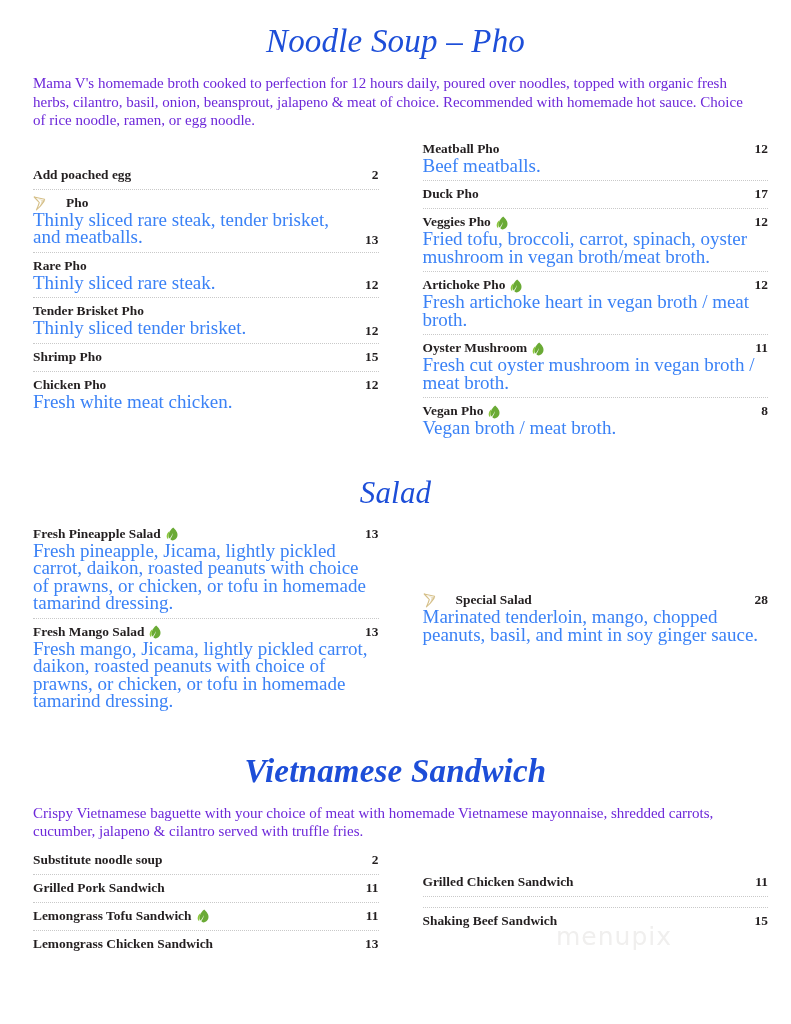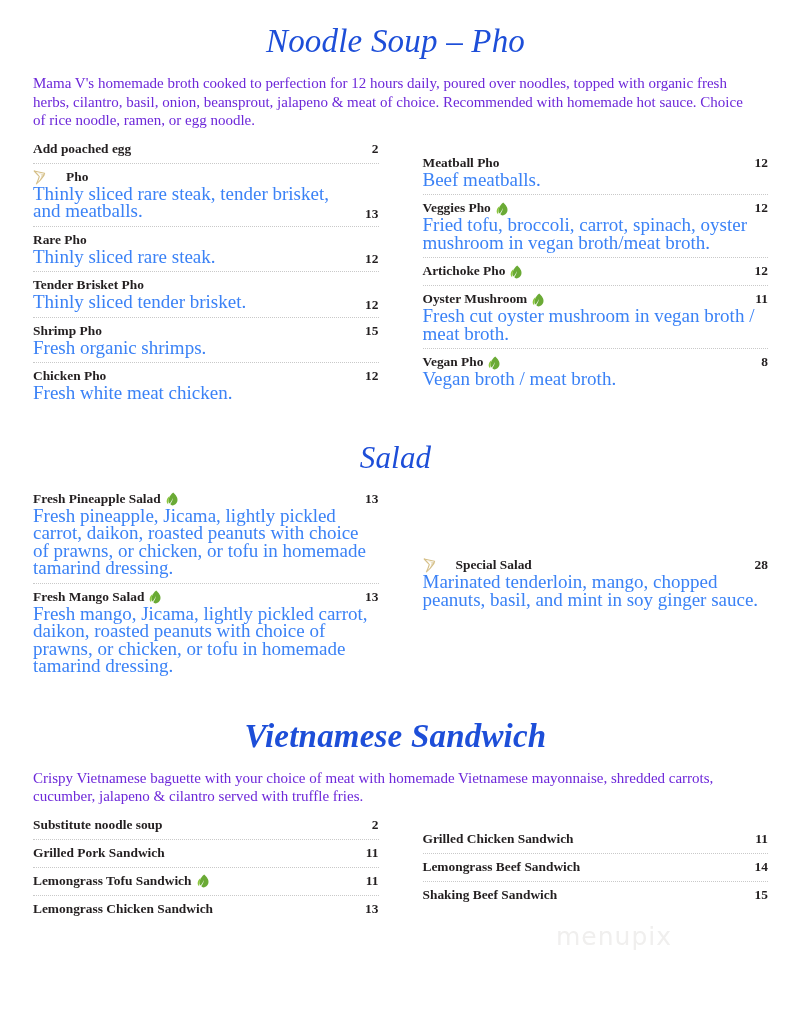--- a/index.html
+++ b/index.html
@@ -214,23 +214,20 @@
           <div class="sp-6"></div>
         </div>
         <div class="item">
           <div class="rule"></div>
           <div class="item-head">
             <span class="item-name">
               <span>Shrimp Pho</span>
             </span>
             <span class="price">15</span>
           </div>
-          <div class="item-body">
-            <span class="item-desc">Fresh organic shrimps.</span>
-          </div>
           <div class="sp-6"></div>
         </div>
         <div class="item">
           <div class="rule"></div>
           <div class="item-head">
             <span class="item-name">
               <span>Chicken Pho</span>
             </span>
             <span class="price">12</span>
           </div>
@@ -250,20 +247,30 @@
           </div>
           <div class="item-body">
             <span class="item-desc">Beef meatballs.</span>
           </div>
           <div class="sp-6"></div>
         </div>
         <div class="item">
           <div class="rule"></div>
           <div class="item-head">
             <span class="item-name">
+              <span>Duck Pho</span>
+            </span>
+            <span class="price">17</span>
+          </div>
+          <div class="sp-6"></div>
+        </div>
+        <div class="item">
+          <div class="rule"></div>
+          <div class="item-head">
+            <span class="item-name">
               <span>Veggies Pho</span>
               <span class="leaf-icon"><svg viewBox="0 0 13 14" width="13" height="14" xmlns="http://www.w3.org/2000/svg">
                   <path d="M7.2 0.6 C9.9 3.2 12.4 6.2 11.3 9.6 C10.6 11.9 8.6 13.4 6.6 13.4 C5.5 13.4 4.7 12.9 4.3 12.1 C5.6 10.6 6.6 8.5 7.0 6.1 C6.1 8.3 4.9 10.3 3.5 11.6 C2.6 10.6 2.3 9.2 2.6 7.7 C3.2 4.7 5.2 2.2 7.2 0.6 Z" fill="#6aaa35"></path>
                   <path d="M3.6 4.0 C2.1 5.2 0.9 6.9 0.7 8.7 C0.5 10.2 1.1 11.5 2.1 12.2 C2.4 10.0 2.9 6.6 3.6 4.0 Z" fill="#8cc63f"></path>
                 </svg></span>
             </span>
             <span class="price">12</span>
           </div>
           <div class="item-body">
             <span class="item-desc">Fried tofu, broccoli, carrot, spinach, oyster mushroom in vegan broth/meat broth.</span>
@@ -274,20 +281,23 @@
           <div class="rule"></div>
           <div class="item-head">
             <span class="item-name">
               <span>Artichoke Pho</span>
               <span class="leaf-icon"><svg viewBox="0 0 13 14" width="13" height="14" xmlns="http://www.w3.org/2000/svg">
                   <path d="M7.2 0.6 C9.9 3.2 12.4 6.2 11.3 9.6 C10.6 11.9 8.6 13.4 6.6 13.4 C5.5 13.4 4.7 12.9 4.3 12.1 C5.6 10.6 6.6 8.5 7.0 6.1 C6.1 8.3 4.9 10.3 3.5 11.6 C2.6 10.6 2.3 9.2 2.6 7.7 C3.2 4.7 5.2 2.2 7.2 0.6 Z" fill="#6aaa35"></path>
                   <path d="M3.6 4.0 C2.1 5.2 0.9 6.9 0.7 8.7 C0.5 10.2 1.1 11.5 2.1 12.2 C2.4 10.0 2.9 6.6 3.6 4.0 Z" fill="#8cc63f"></path>
                 </svg></span>
             </span>
             <span class="price">12</span>
+          </div>
+          <div class="item-body">
+            <span class="item-desc">Fresh artichoke heart in vegan broth / meat broth.</span>
           </div>
           <div class="sp-6"></div>
         </div>
         <div class="item">
           <div class="rule"></div>
           <div class="item-head">
             <span class="item-name">
               <span>Oyster Mushroom</span>
               <span class="leaf-icon"><svg viewBox="0 0 13 14" width="13" height="14" xmlns="http://www.w3.org/2000/svg">
                   <path d="M7.2 0.6 C9.9 3.2 12.4 6.2 11.3 9.6 C10.6 11.9 8.6 13.4 6.6 13.4 C5.5 13.4 4.7 12.9 4.3 12.1 C5.6 10.6 6.6 8.5 7.0 6.1 C6.1 8.3 4.9 10.3 3.5 11.6 C2.6 10.6 2.3 9.2 2.6 7.7 C3.2 4.7 5.2 2.2 7.2 0.6 Z" fill="#6aaa35"></path>
@@ -435,26 +445,20 @@
           <div class="item-head">
             <span class="item-name">
               <span>Grilled Chicken Sandwich</span>
             </span>
             <span class="price">11</span>
           </div>
           <div class="sp-6"></div>
         </div>
         <div class="item">
           <div class="rule"></div>
-          <div class="item-head">
-            <span class="item-name">
-              <span>Lemongrass Beef Sandwich</span>
-            </span>
-            <span class="price">14</span>
-          </div>
           <div class="sp-6"></div>
         </div>
         <div class="item">
           <div class="rule"></div>
           <div class="item-head">
             <span class="item-name">
               <span>Shaking Beef Sandwich</span>
             </span>
             <span class="price">15</span>
           </div>

